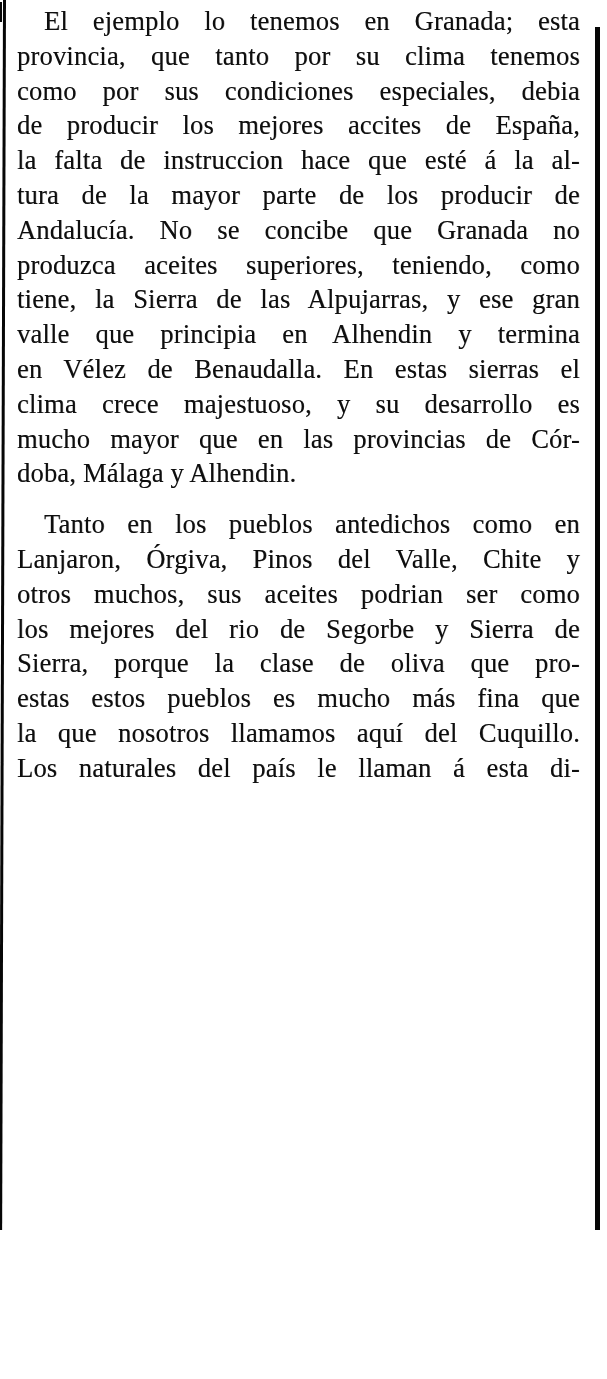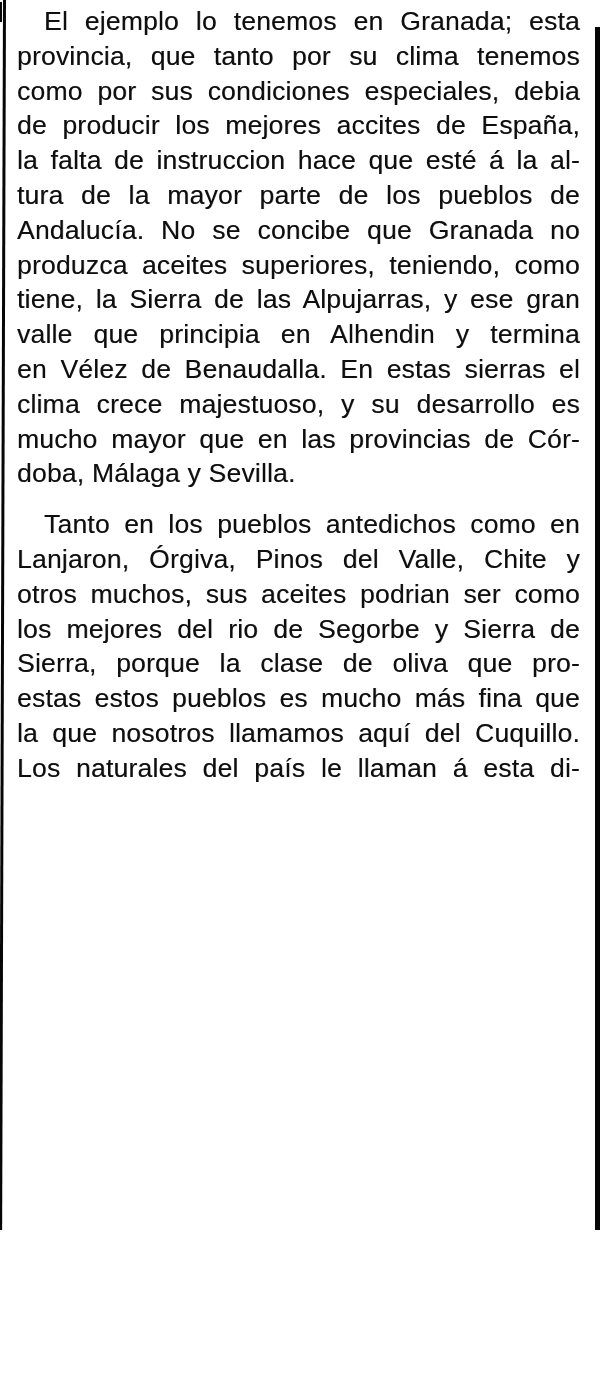--- a/index.html
+++ b/index.html
@@ -6,21 +6,21 @@
     margin: 0;
     padding: 0;
     background: #ffffff;
   }
   #page {
     position: relative;
     width: 607px;
     height: 1230px;
     background: #ffffff;
     overflow: hidden;
-    font-family: Liberation Sans, sans-serif;
+    font-family: Liberation Serif, serif;
   }
   #textblock {
     position: absolute;
     left: 17px;
     top: 4px;
     width: 563px;
     color: #0e0e0e;
   }
   .line {
     font-size: 26.5px;
@@ -63,29 +63,29 @@
   <div class="scanline" id="right-border"></div>
   <div class="scanline" id="right-border-dash1"></div>
   <div class="scanline" id="right-border-dash2"></div>
 
   <div id="textblock">
       <div class="line indent">El ejemplo lo tenemos en Granada; esta</div>
       <div class="line">provincia, que tanto por su clima tenemos</div>
       <div class="line">como por sus condiciones especiales, debia</div>
       <div class="line">de producir los mejores accites de España,</div>
       <div class="line">la falta de instruccion hace que esté á la al-</div>
-      <div class="line">tura de la mayor parte de los pueblos de</div>
+      <div class="line">tura de la mayor parte de los producir de</div>
       <div class="line">Andalucía. No se concibe que Granada no</div>
       <div class="line">produzca aceites superiores, teniendo, como</div>
       <div class="line">tiene, la Sierra de las Alpujarras, y ese gran</div>
       <div class="line">valle que principia en Alhendin y termina</div>
       <div class="line">en Vélez de Benaudalla. En estas sierras el</div>
       <div class="line">clima crece majestuoso, y su desarrollo es</div>
       <div class="line">mucho mayor que en las provincias de Cór-</div>
-      <div class="line shortlast">doba, Málaga y Sevilla.</div>
+      <div class="line shortlast">doba, Málaga y Alhendin.</div>
       <div class="line indent paragap">Tanto en los pueblos antedichos como en</div>
       <div class="line">Lanjaron, Órgiva, Pinos del Valle, Chite y</div>
       <div class="line">otros muchos, sus aceites podrian ser como</div>
       <div class="line">los mejores del rio de Segorbe y Sierra de</div>
       <div class="line">Sierra, porque la clase de oliva que pro-</div>
       <div class="line">estas estos pueblos es mucho más fina que</div>
       <div class="line">la que nosotros llamamos aquí del Cuquillo.</div>
       <div class="line">Los naturales del país le llaman á esta di-</div>
     </div>
 </div>

